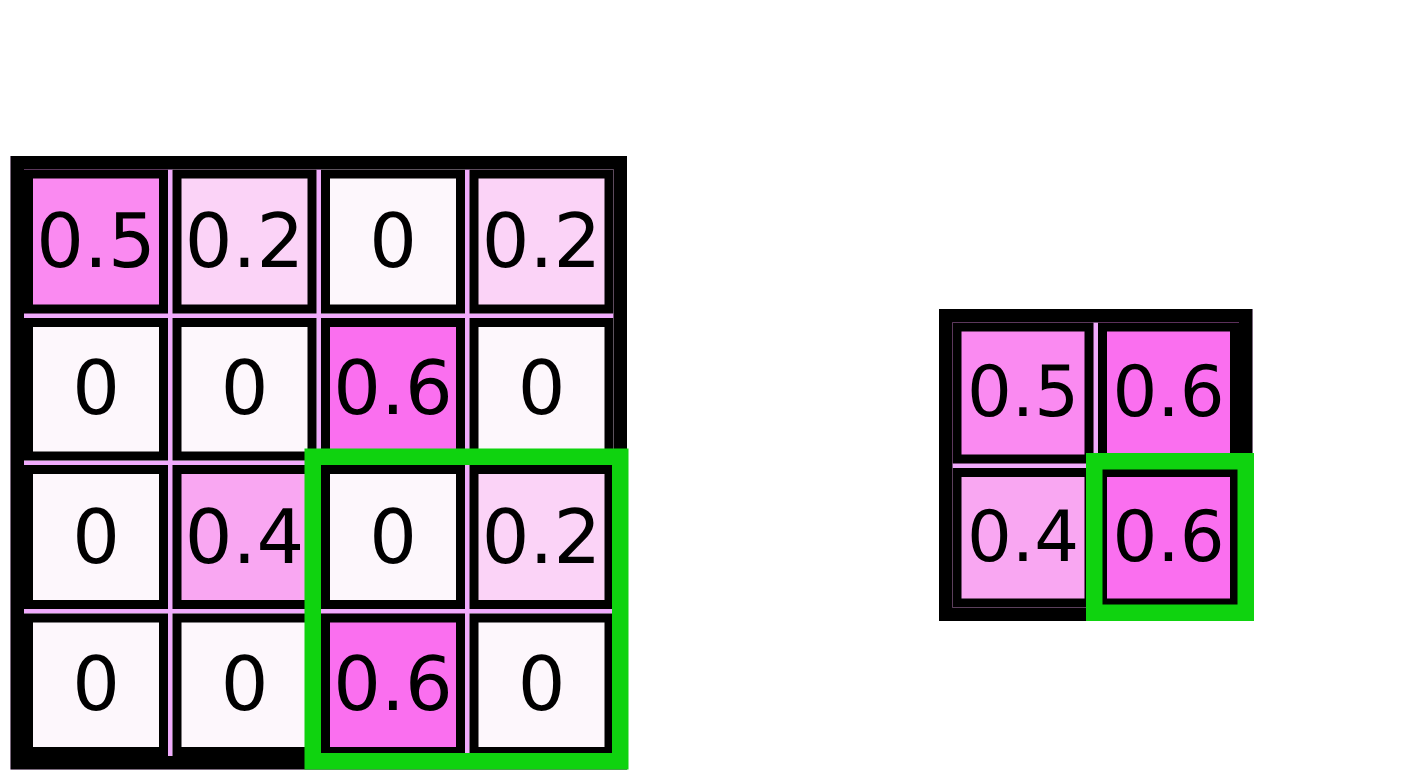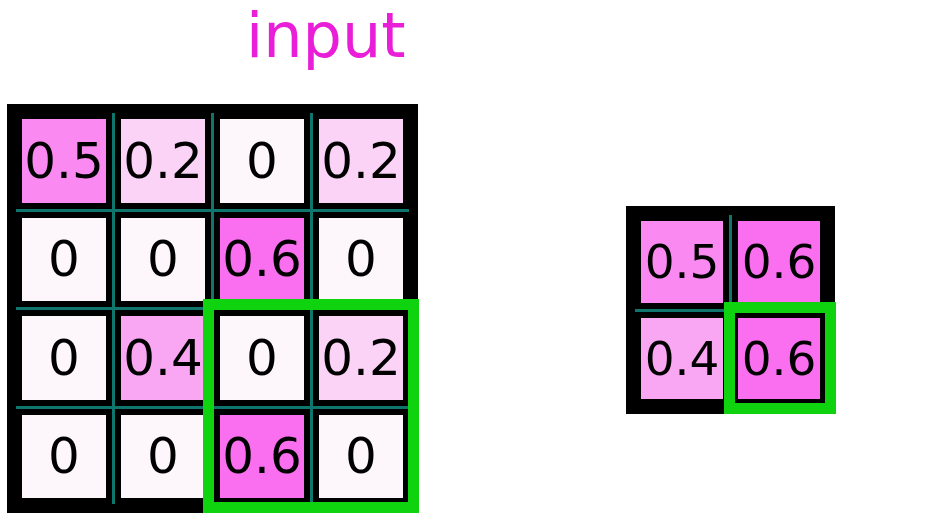--- a/index.html
+++ b/index.html
@@ -21,21 +21,21 @@
   .title-input  { left: 246px; top: 2px; }
   .title-output { left: 714px; top: 4px; }
 
   .grid-frame {
     position: absolute;
     box-sizing: border-box;
     border: 9px solid #000000;
     padding: 0;
     display: grid;
     gap: 3px;
-    background: #0f766e;
+    background: #f0abfc;
   }
   .input-frame {
     left: 7px; top: 104px; width: 411px; height: 409px;
     grid-template-columns: repeat(4, 1fr);
     grid-template-rows: repeat(4, 1fr);
   }
   .output-frame {
     left: 626px; top: 206px; width: 209px; height: 208px;
     grid-template-columns: repeat(2, 1fr);
     grid-template-rows: repeat(2, 1fr);
@@ -60,21 +60,20 @@
     pointer-events: none;
   }
   .hl-input  { left: 203px; top: 299px; width: 216px; height: 214px; }
   .hl-output { left: 724px; top: 302px; width: 112px; height: 112px; }
 </style>
 </head>
 <body>
 
 <div class="page">
 
-  <div class="title title-input" style="color: rgb(233, 30, 217);">input</div>
 
   <div class="grid-frame input-frame" style="border-color: rgb(0, 0, 0);">
     <div class="cell" style="background: rgb(250, 138, 241);">0.5</div>
     <div class="cell" style="background: rgb(251, 211, 247);">0.2</div>
     <div class="cell" style="background: rgb(253, 247, 252);">0</div>
     <div class="cell" style="background: rgb(251, 211, 247);">0.2</div>
     <div class="cell" style="background: rgb(253, 247, 252);">0</div>
     <div class="cell" style="background: rgb(253, 247, 252);">0</div>
     <div class="cell" style="background: rgb(250, 111, 239);">0.6</div>
     <div class="cell" style="background: rgb(253, 247, 252);">0</div>

